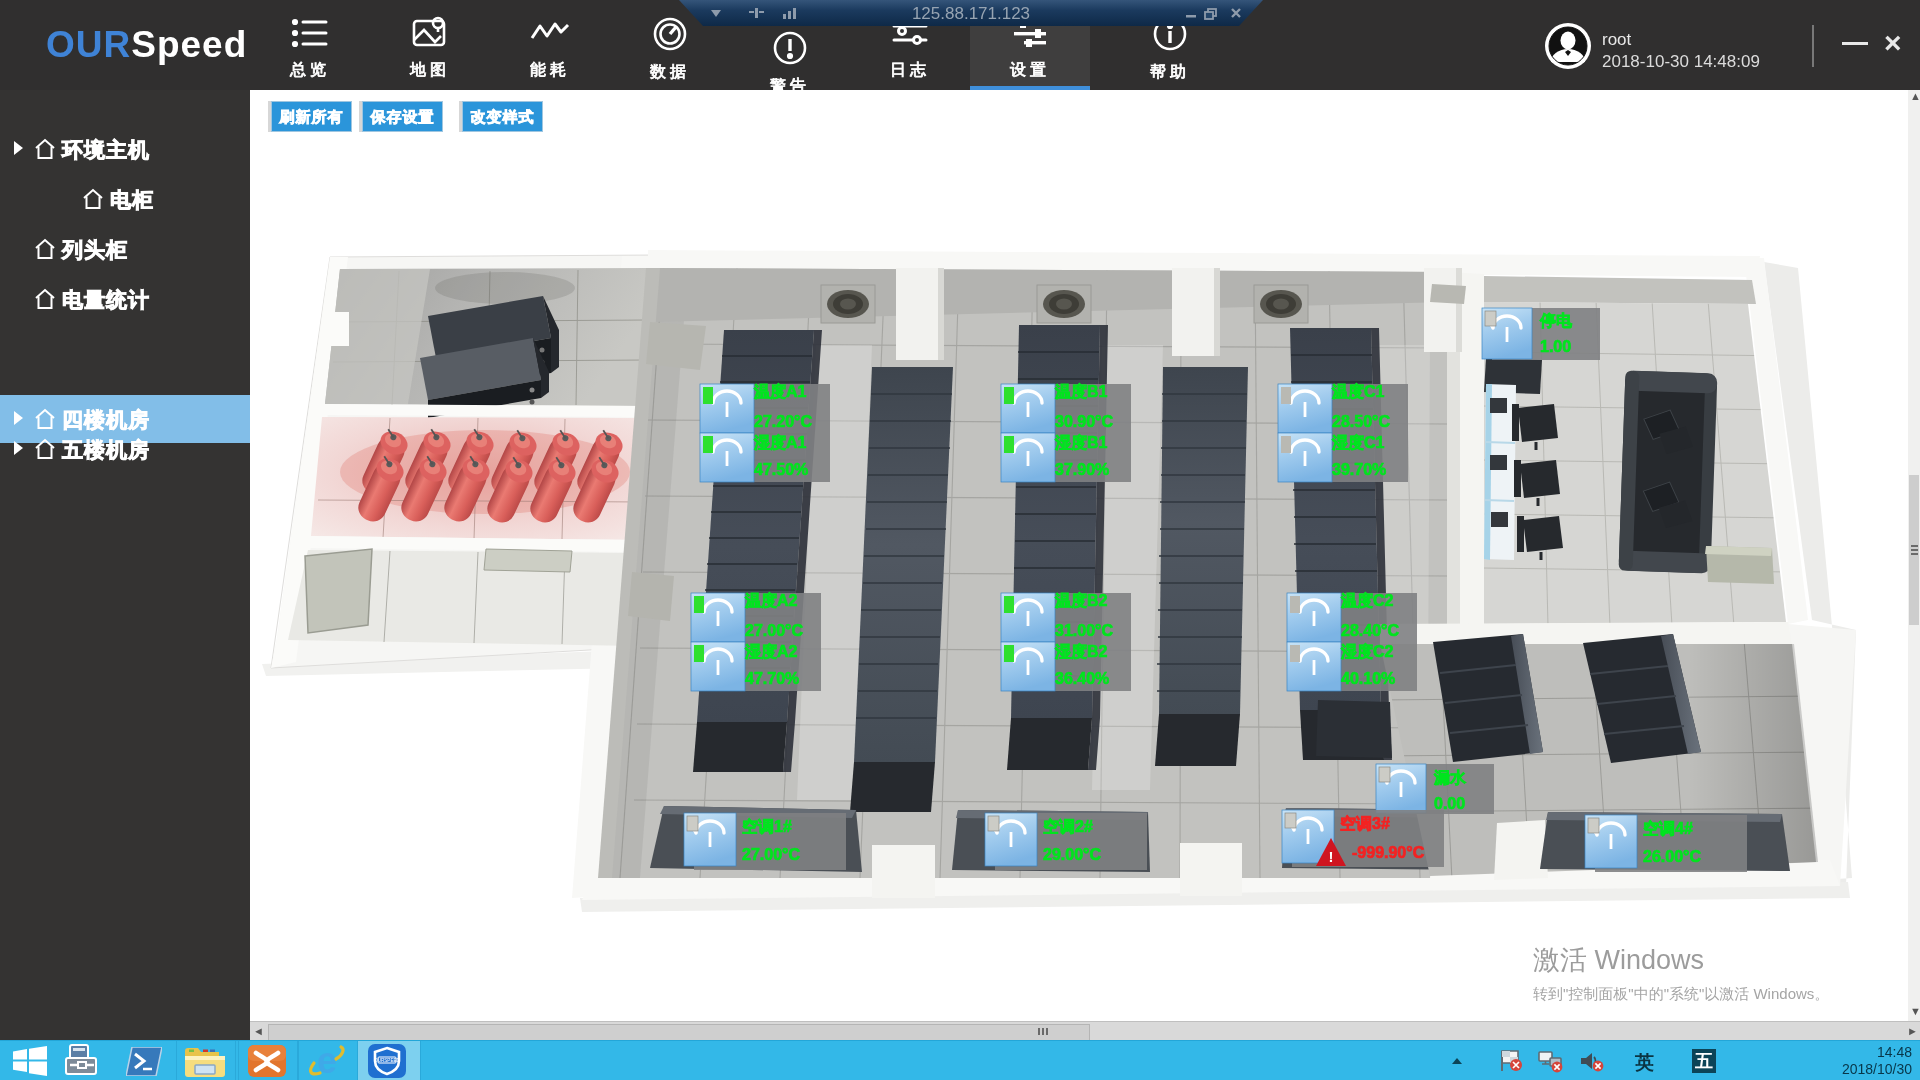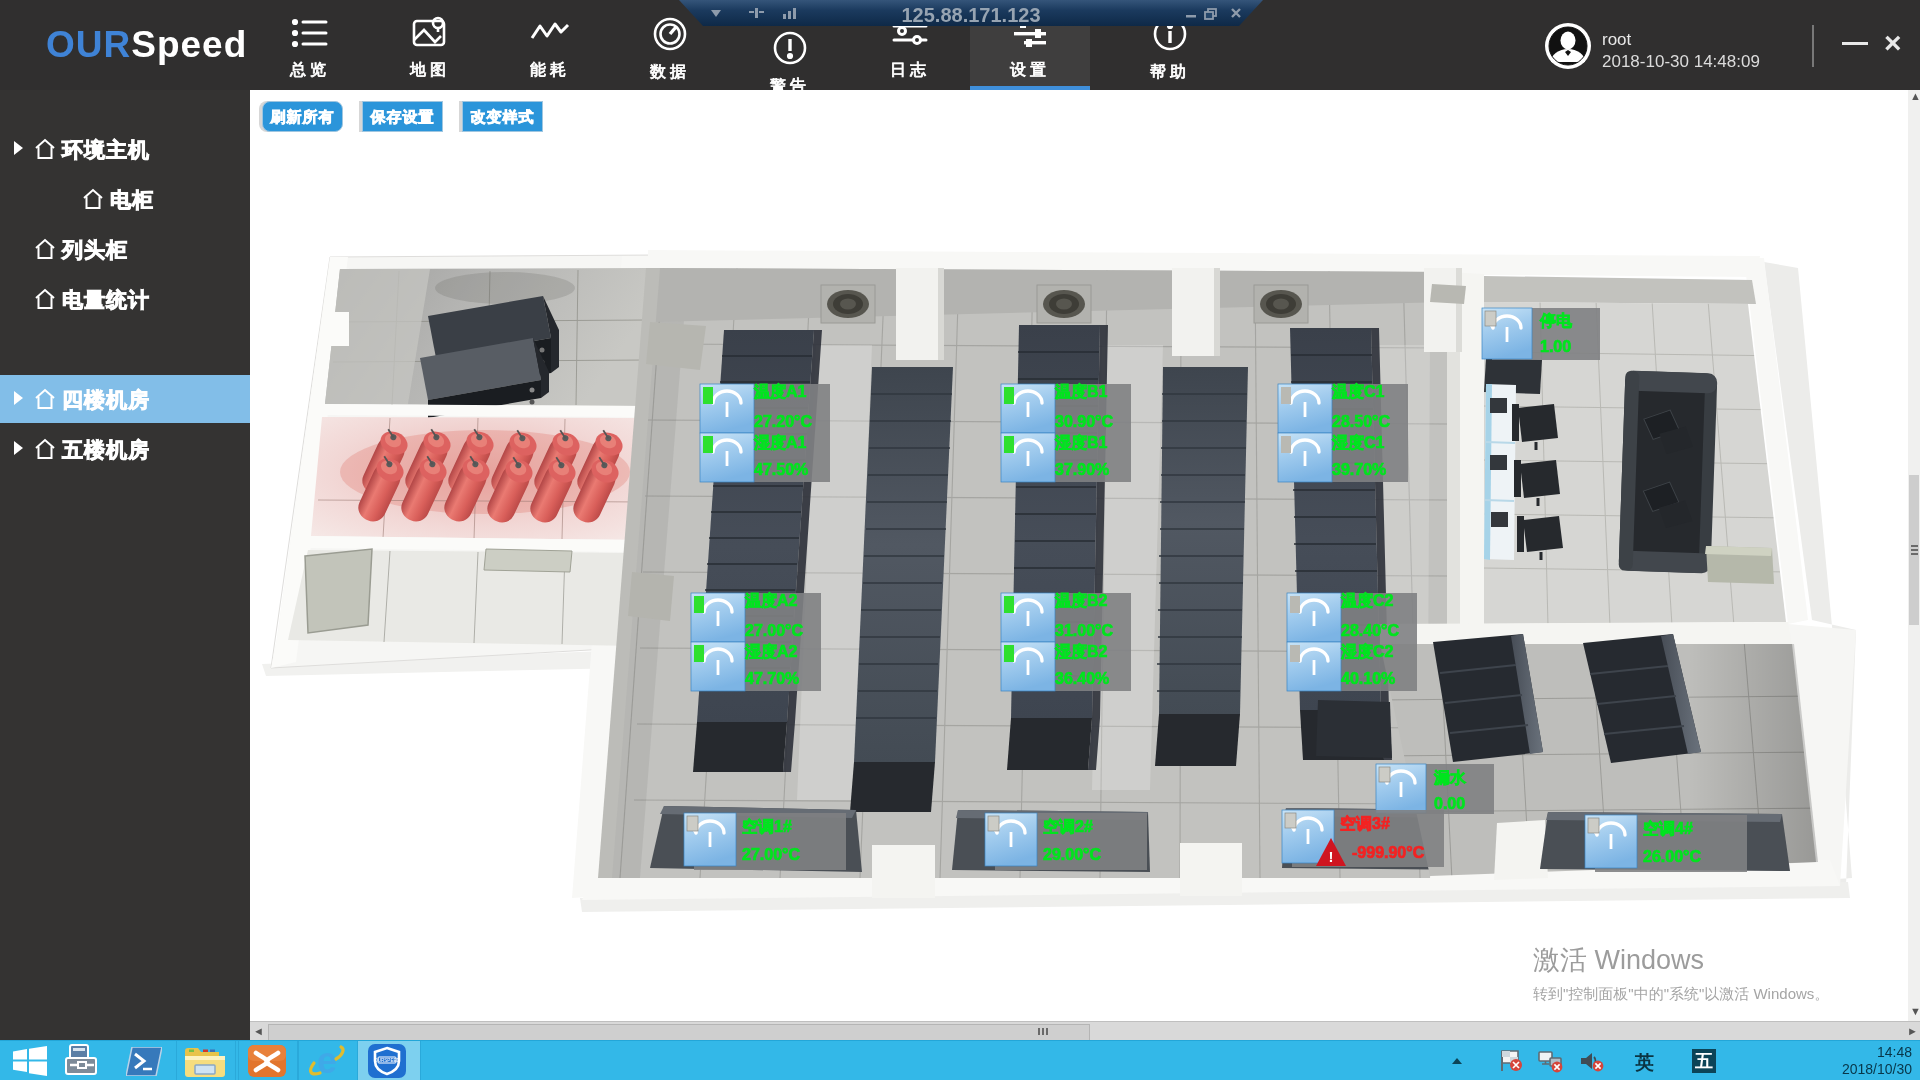--- a/index.html
+++ b/index.html
@@ -17,30 +17,30 @@
 #user{position:absolute;left:1544px;top:22px;}
 #uname{position:absolute;left:1602px;top:30px;color:#e8e8e8;font-size:17px;}
 #udate{position:absolute;left:1602px;top:52px;color:#dcdcdc;font-size:17px;}
 #udiv{position:absolute;left:1812px;top:25px;width:2px;height:42px;background:#787878;}
 #wmin{position:absolute;left:1842px;top:42px;width:26px;height:3px;background:#e8e8e8;}
 #wclose{position:absolute;left:1884px;top:32px;color:#e8e8e8;font-size:30px;font-weight:bold;line-height:22px;}
 
 #rbar{position:absolute;left:679px;top:0;width:584px;height:26px;
  background:linear-gradient(180deg,#35557a 0%,#1b3a5e 40%,#0e2947 100%);
  clip-path:polygon(0 0,584px 0,560px 26px,24px 26px);}
-#rtext{position:absolute;left:0;top:4px;text-align:center;color:#97a4b2;font-size:20px;font-weight:bold;}
+#rtext{position:absolute;left:0;top:4px;text-align:center;color:#97a4b2;font-size:17px;}
 #rbar svg{position:absolute;top:5px;}
 
 #sidebar{position:absolute;left:0;top:90px;width:250px;height:950px;background:#343332;}
 .sitem{position:absolute;left:0;width:250px;height:48px;color:#fff;font-size:21px;font-weight:bold;}
 .sitem .txt{position:absolute;left:62px;top:11px;letter-spacing:1px;-webkit-text-stroke:0.9px #fff;}
 .sitem svg{position:absolute;left:33px;top:12px;}
 .sitem .arr{position:absolute;left:14px;top:16px;width:0;height:0;
  border-left:9px solid #fff;border-top:7px solid transparent;border-bottom:7px solid transparent;}
-#sel{background:#82bee8;}
+#sel{background:#82bee8;margin-top:20px;}
 
 #content{position:absolute;left:250px;top:90px;width:1670px;height:950px;background:#fff;}
 .btn{position:absolute;top:11px;width:79px;height:29px;background:#2b95da;color:#fff;
  font-size:15px;font-weight:bold;-webkit-text-stroke:0.8px #fff;text-align:center;line-height:29px;letter-spacing:1px;
  border:1px solid #9fc6e0;box-shadow:-3px 0 0 #d7d7d7;}
 
 #vsb{position:absolute;left:1658px;top:0;width:12px;height:931px;background:#f0f0ef;}
 #vsb .thumb{position:absolute;left:1px;top:385px;width:10px;height:150px;background:#cdcdcd;}
 #hsb{position:absolute;left:0;top:931px;width:1670px;height:19px;background:#d9d9d9;border-top:1px solid #bfbfbf;}
 #hsb .thumb{position:absolute;left:18px;top:2px;width:820px;height:15px;background:#cfcfcf;border:1px solid #b5b5b5;}
@@ -221,21 +221,21 @@
 <svg width="24" height="24" viewBox="0 0 24 24" fill="none" stroke="#fff" stroke-width="2">
         <path d="M3 11 12 3l9 8"></path>
         <path d="M5.5 9.5V21h13V9.5"></path>
       </svg>
 <div class="txt">五楼机房</div>
     </div>
 </div>
 
 <div id="content">
 
- <div class="btn" style="left:12px;border-radius:8px;">刷新所有</div>
+ <div class="btn" style="left:21px;">刷新所有</div>
 
  <div class="btn" style="left:112px;">保存设置</div>
 
  <div class="btn" style="left:212px;">改变样式</div>
 
  <svg id="plan" style="position:absolute;left:0;top:0" width="1658" height="931" viewBox="250 90 1658 931">
  <defs>
   <linearGradient id="gBlue" x1="0" y1="0" x2="0.3" y2="1">
    <stop offset="0" stop-color="#c8e3f6"></stop>
           <stop offset="0.45" stop-color="#a2ccee"></stop>

